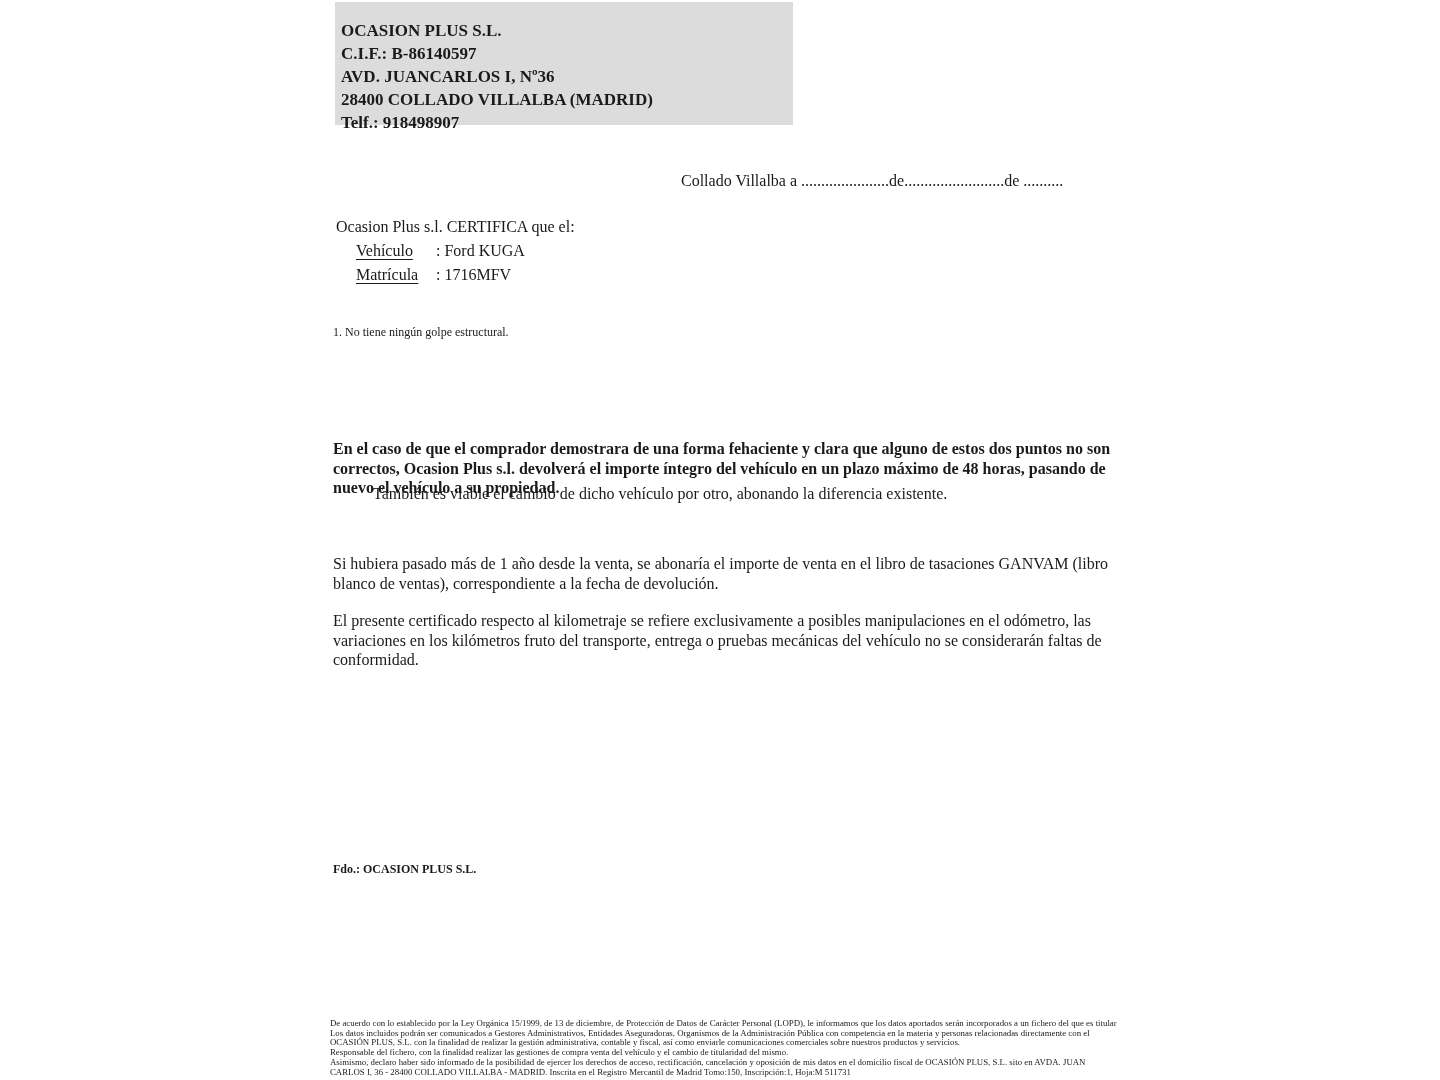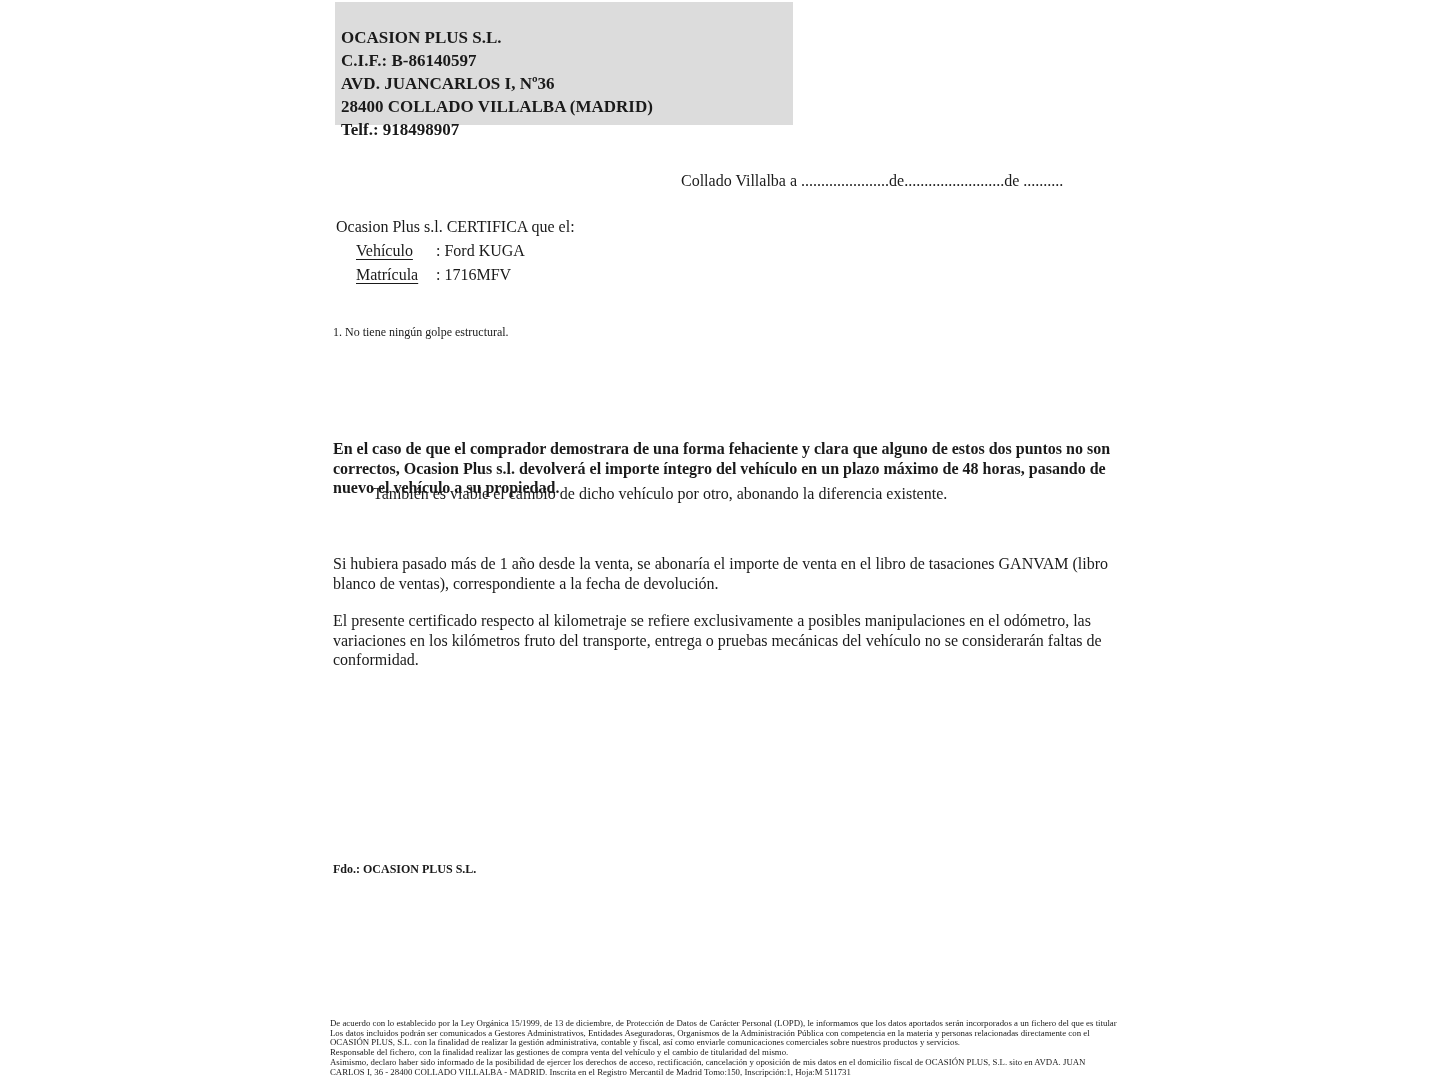--- a/index.html
+++ b/index.html
@@ -20,21 +20,21 @@
     inset: 0;
   }
   .header-box {
     position: absolute;
     left: 335px;
     top: 2px;
     width: 458px;
     height: 123px;
     box-sizing: border-box;
     background: #dcdcdc;
-    padding: 24px 0 0 6px;
+    padding: 17px 0 0 6px;
     font-weight: bold;
     font-size: 17px;
     line-height: 23px;
   }
   .date-line {
     position: absolute;
     left: 681px;
     top: 172px;
     font-size: 16px;
     white-space: nowrap;

